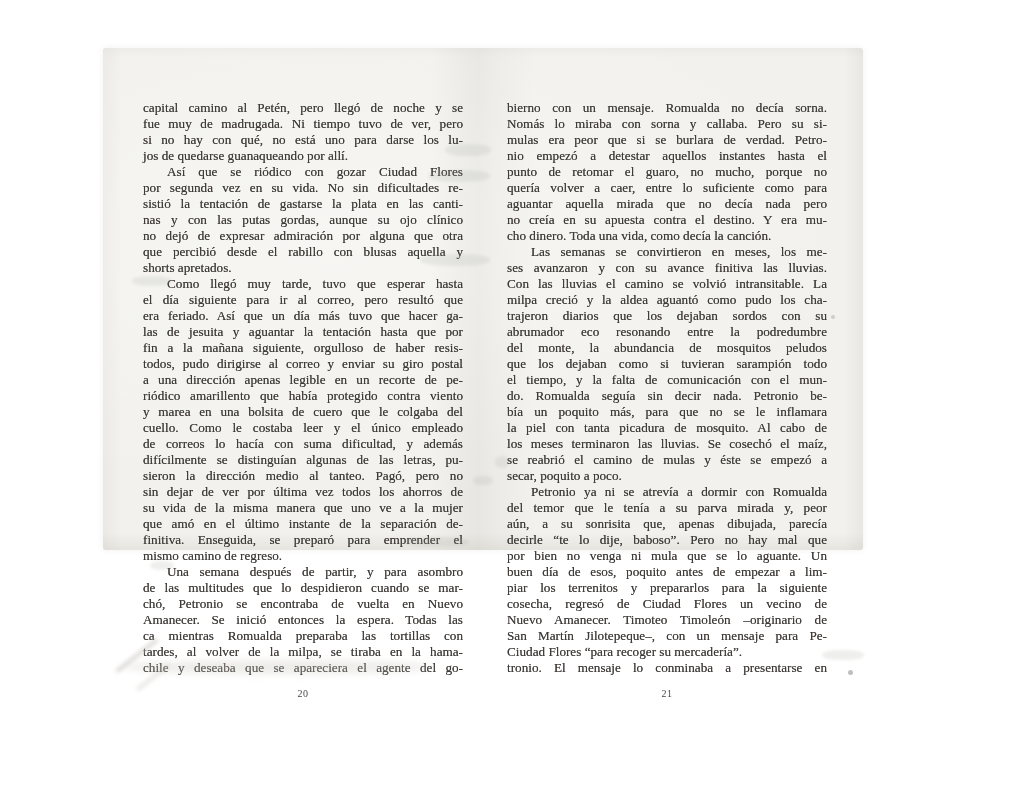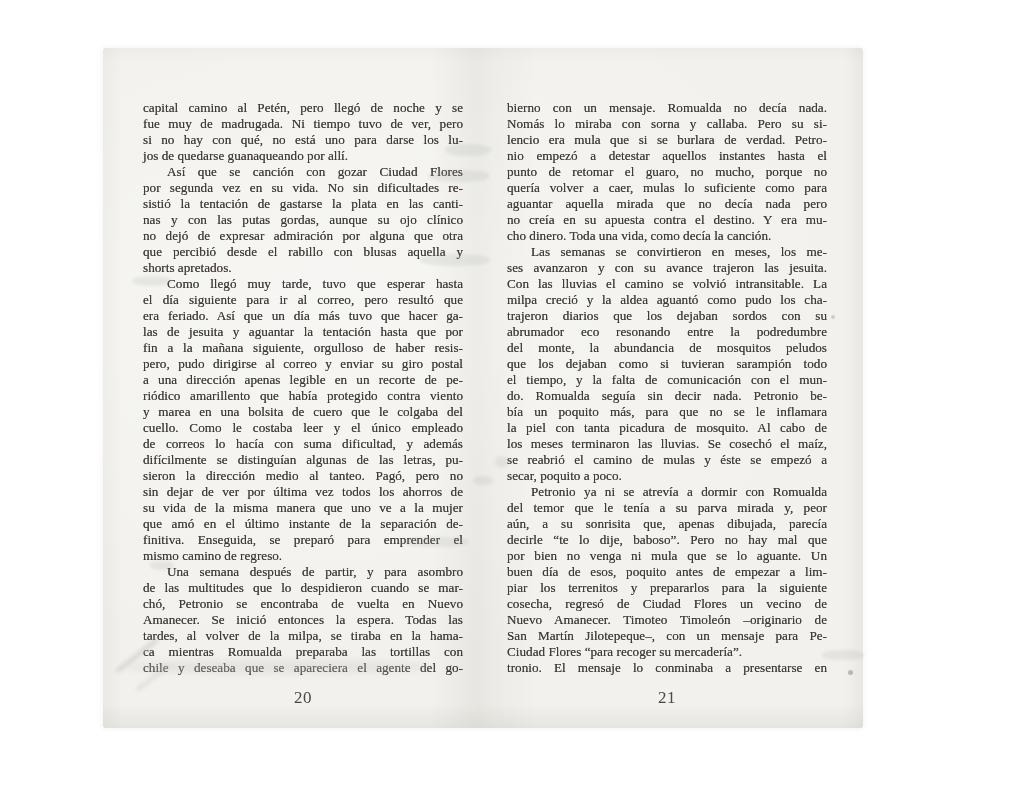--- a/index.html
+++ b/index.html
@@ -3,21 +3,21 @@
 <meta charset="utf-8">
 <style>
   :root { --paper:#f2f1ed; --ink:#3f3b38; }
   html,body { margin:0; padding:0; }
   body {
     width:1024px; height:791px; position:relative; overflow:hidden;
     background:#ffffff;
     font-family:"Liberation Serif", serif;
   }
   .scan {
-    position:absolute; left:103px; top:48px; width:760px; height:680px;
+    position:absolute; left:103px; top:48px; width:760px; height:502px;
     border-radius:3px;
     background:
       radial-gradient(120% 90% at 30% 38%, rgba(255,255,255,.35), rgba(255,255,255,0) 60%),
       linear-gradient(90deg, rgba(135,128,116,.07) 0, rgba(135,128,116,0) 2.5%),
       linear-gradient(270deg, rgba(135,128,116,.09) 0, rgba(135,128,116,0) 2.5%),
       linear-gradient(0deg, rgba(135,128,116,.11) 0, rgba(135,128,116,0) 3.5%),
       linear-gradient(180deg, rgba(135,128,116,.05) 0, rgba(135,128,116,0) 2%),
       linear-gradient(90deg, rgba(0,0,0,0) 43%, rgba(118,110,98,.085) 49.3%, rgba(118,110,98,.05) 51.5%, rgba(0,0,0,0) 57%),
       var(--paper);
     box-shadow:0 0 6px rgba(60,55,45,.07);
@@ -33,21 +33,21 @@
   .page.right .column { left:24px; }
   .line {
     font-size:13.2px; line-height:16px; height:16px;
     text-align:justify; text-align-last:justify; white-space:nowrap;
     text-shadow:0 0 .6px rgba(63,59,56,.75);
   }
   .line.last { text-align-last:left; }
   .line.indent { text-indent:24px; }
   .pagenum {
     position:absolute; top:640px; width:320px; text-align:center;
-    font-size:17px; color:#4c4845; letter-spacing:.5px; filter:blur(.3px);
+    font-size:10px; color:#4c4845; letter-spacing:.5px; filter:blur(.3px);
   }
   .page.left  .pagenum { left:40px; }
   .page.right .pagenum { left:24px; }
   
   .smudge {
     position:absolute; background:#a3ab9f; opacity:.18;
     border-radius:45%; filter:blur(1.6px);
   }
   .streak {
     position:absolute; background:#cdcac3; opacity:.35; filter:blur(3.5px);
@@ -63,69 +63,69 @@
 <body>
 
 <div class="scan">
 
   <div class="page left">
     <div class="column">
         <div class="line">capital camino al Petén, pero llegó de noche y se</div>
         <div class="line">fue muy de madrugada. Ni tiempo tuvo de ver, pero</div>
         <div class="line">si no hay con qué, no está uno para darse los lu-</div>
         <div class="line last">jos de quedarse guanaqueando por allí.</div>
-        <div class="line indent">Así que se canción con gozar Ciudad Flores</div>
+        <div class="line indent">Así que se riódico con gozar Ciudad Flores</div>
         <div class="line">por segunda vez en su vida. No sin dificultades re-</div>
         <div class="line">sistió la tentación de gastarse la plata en las canti-</div>
         <div class="line">nas y con las putas gordas, aunque su ojo clínico</div>
         <div class="line">no dejó de expresar admiración por alguna que otra</div>
         <div class="line">que percibió desde el rabillo con blusas aquella y</div>
         <div class="line last">shorts apretados.</div>
         <div class="line indent">Como llegó muy tarde, tuvo que esperar hasta</div>
         <div class="line">el día siguiente para ir al correo, pero resultó que</div>
         <div class="line">era feriado. Así que un día más tuvo que hacer ga-</div>
         <div class="line">las de jesuita y aguantar la tentación hasta que por</div>
         <div class="line">fin a la mañana siguiente, orgulloso de haber resis-</div>
-        <div class="line">pero, pudo dirigirse al correo y enviar su giro postal</div>
+        <div class="line">todos, pudo dirigirse al correo y enviar su giro postal</div>
         <div class="line">a una dirección apenas legible en un recorte de pe-</div>
         <div class="line">riódico amarillento que había protegido contra viento</div>
         <div class="line">y marea en una bolsita de cuero que le colgaba del</div>
         <div class="line">cuello. Como le costaba leer y el único empleado</div>
         <div class="line">de correos lo hacía con suma dificultad, y además</div>
         <div class="line">difícilmente se distinguían algunas de las letras, pu-</div>
         <div class="line">sieron la dirección medio al tanteo. Pagó, pero no</div>
         <div class="line">sin dejar de ver por última vez todos los ahorros de</div>
         <div class="line">su vida de la misma manera que uno ve a la mujer</div>
         <div class="line">que amó en el último instante de la separación de-</div>
         <div class="line">finitiva. Enseguida, se preparó para emprender el</div>
         <div class="line last">mismo camino de regreso.</div>
         <div class="line indent">Una semana después de partir, y para asombro</div>
         <div class="line">de las multitudes que lo despidieron cuando se mar-</div>
         <div class="line">chó, Petronio se encontraba de vuelta en Nuevo</div>
         <div class="line">Amanecer. Se inició entonces la espera. Todas las</div>
+        <div class="line">ca mientras Romualda preparaba las tortillas con</div>
         <div class="line">tardes, al volver de la milpa, se tiraba en la hama-</div>
-        <div class="line">ca mientras Romualda preparaba las tortillas con</div>
         <div class="line">chile y deseaba que se apareciera el agente del go-</div>
       </div>
     <div class="pagenum">20</div>
   </div>
 
   <div class="page right">
     <div class="column">
-        <div class="line">bierno con un mensaje. Romualda no decía nada.</div>
+        <div class="line">bierno con un mensaje. Romualda no decía sorna.</div>
         <div class="line">Nomás lo miraba con sorna y callaba. Pero su si-</div>
-        <div class="line">lencio era mula que si se burlara de verdad. Petro-</div>
+        <div class="line">mulas era peor que si se burlara de verdad. Petro-</div>
         <div class="line">nio empezó a detestar aquellos instantes hasta el</div>
         <div class="line">punto de retomar el guaro, no mucho, porque no</div>
-        <div class="line">quería volver a caer, mulas lo suficiente como para</div>
+        <div class="line">quería volver a caer, entre lo suficiente como para</div>
         <div class="line">aguantar aquella mirada que no decía nada pero</div>
         <div class="line">no creía en su apuesta contra el destino. Y era mu-</div>
         <div class="line last">cho dinero. Toda una vida, como decía la canción.</div>
         <div class="line indent">Las semanas se convirtieron en meses, los me-</div>
-        <div class="line">ses avanzaron y con su avance trajeron las jesuita.</div>
+        <div class="line">ses avanzaron y con su avance finitiva las lluvias.</div>
         <div class="line">Con las lluvias el camino se volvió intransitable. La</div>
         <div class="line">milpa creció y la aldea aguantó como pudo los cha-</div>
         <div class="line">trajeron diarios que los dejaban sordos con su</div>
         <div class="line">abrumador eco resonando entre la podredumbre</div>
         <div class="line">del monte, la abundancia de mosquitos peludos</div>
         <div class="line">que los dejaban como si tuvieran sarampión todo</div>
         <div class="line">el tiempo, y la falta de comunicación con el mun-</div>
         <div class="line">do. Romualda seguía sin decir nada. Petronio be-</div>
         <div class="line">bía un poquito más, para que no se le inflamara</div>
         <div class="line">la piel con tanta picadura de mosquito. Al cabo de</div>

